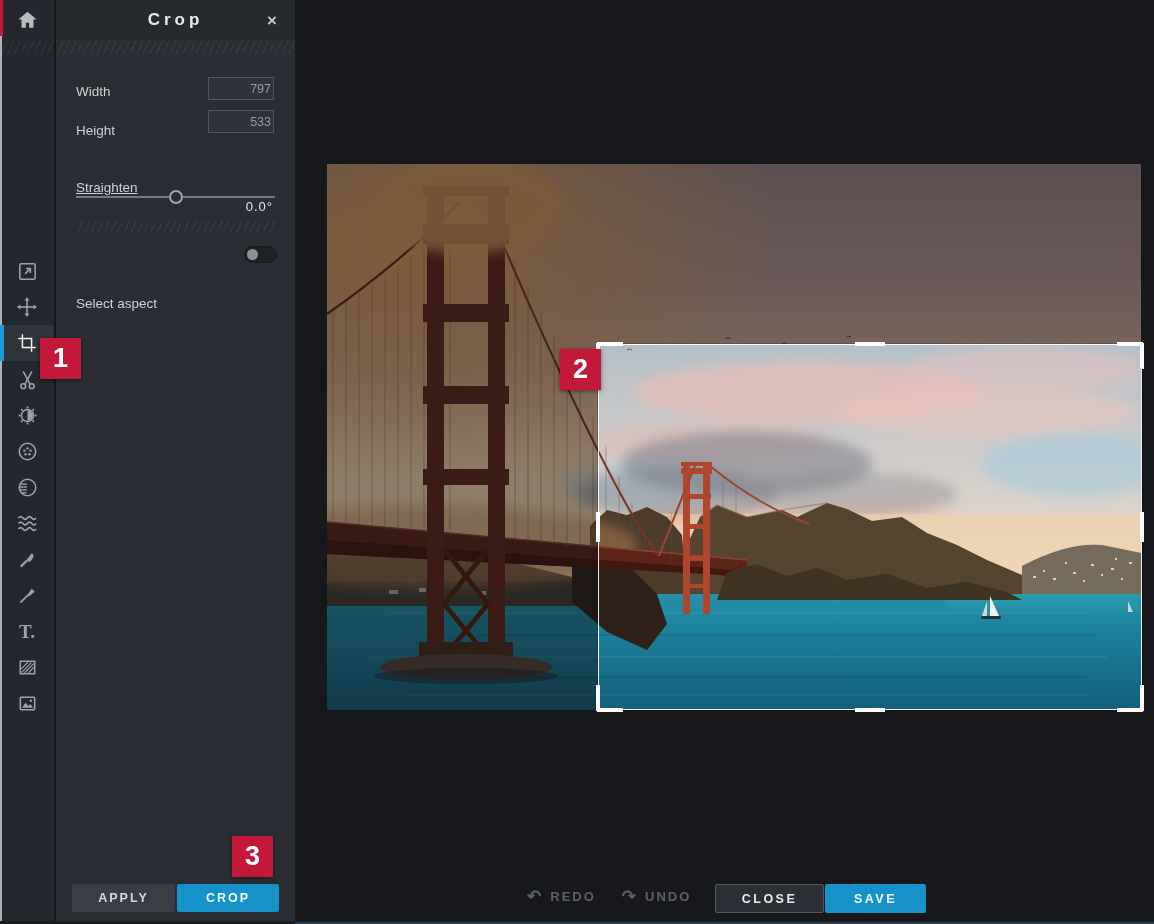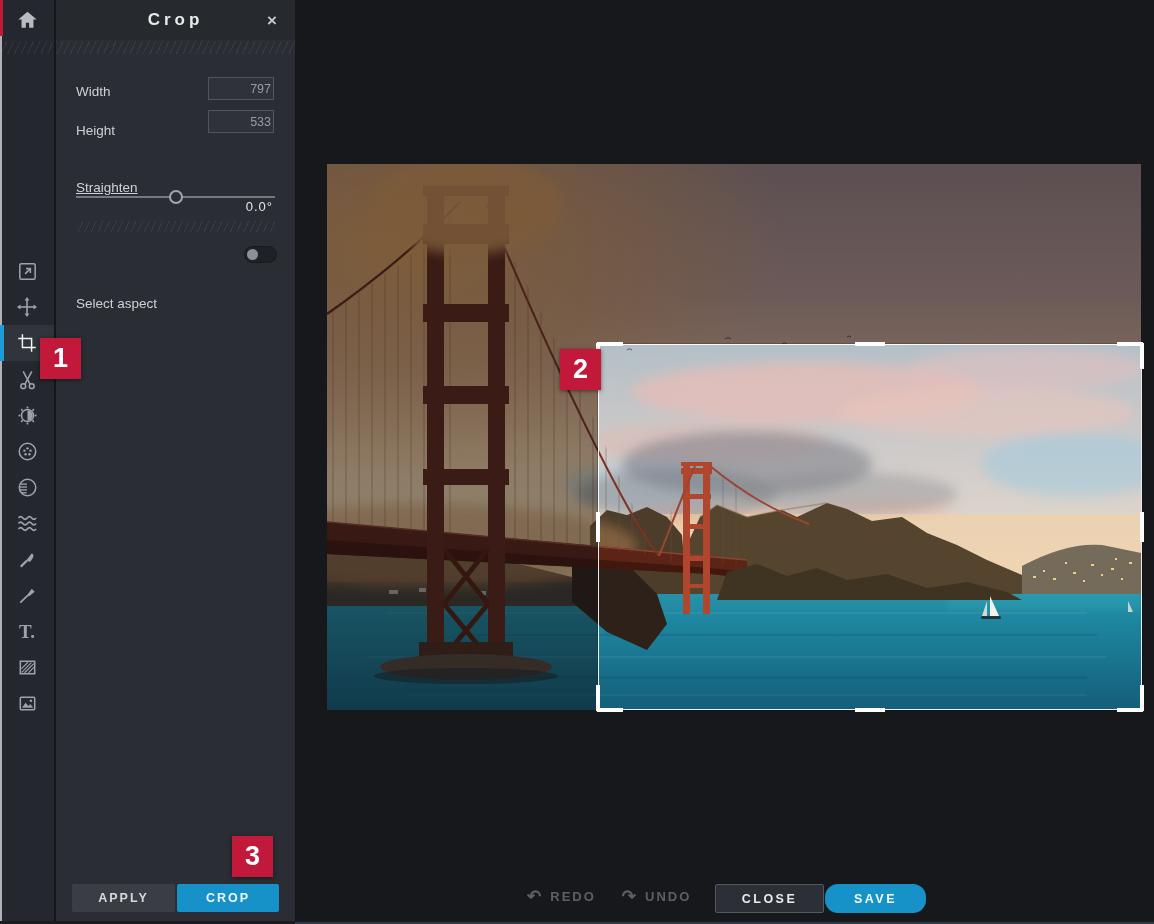--- a/index.html
+++ b/index.html
@@ -429,21 +429,21 @@
       <div class="ur-item">
         <span class="glyph">↶</span>
         <span>REDO</span>
       </div>
       <div class="ur-item">
         <span class="glyph">↷</span>
         <span>UNDO</span>
       </div>
     </div>
     <div class="btn close-btn">CLOSE</div>
-    <div class="btn save-btn" style="background:#1792c8;border-radius:13px;">SAVE</div>
+    <div class="btn save-btn" style="background:#1792c8;">SAVE</div>
   </div>
 
   <div class="bottom-strip"></div>
   <div class="bottom-blue"></div>
 
   <div class="badge badge1" style="background:#c2193b;">1</div>
   <div class="badge badge2" style="background:#c2193b;">2</div>
   <div class="badge badge3" style="background:#c2193b;">3</div>
 
 </div>

